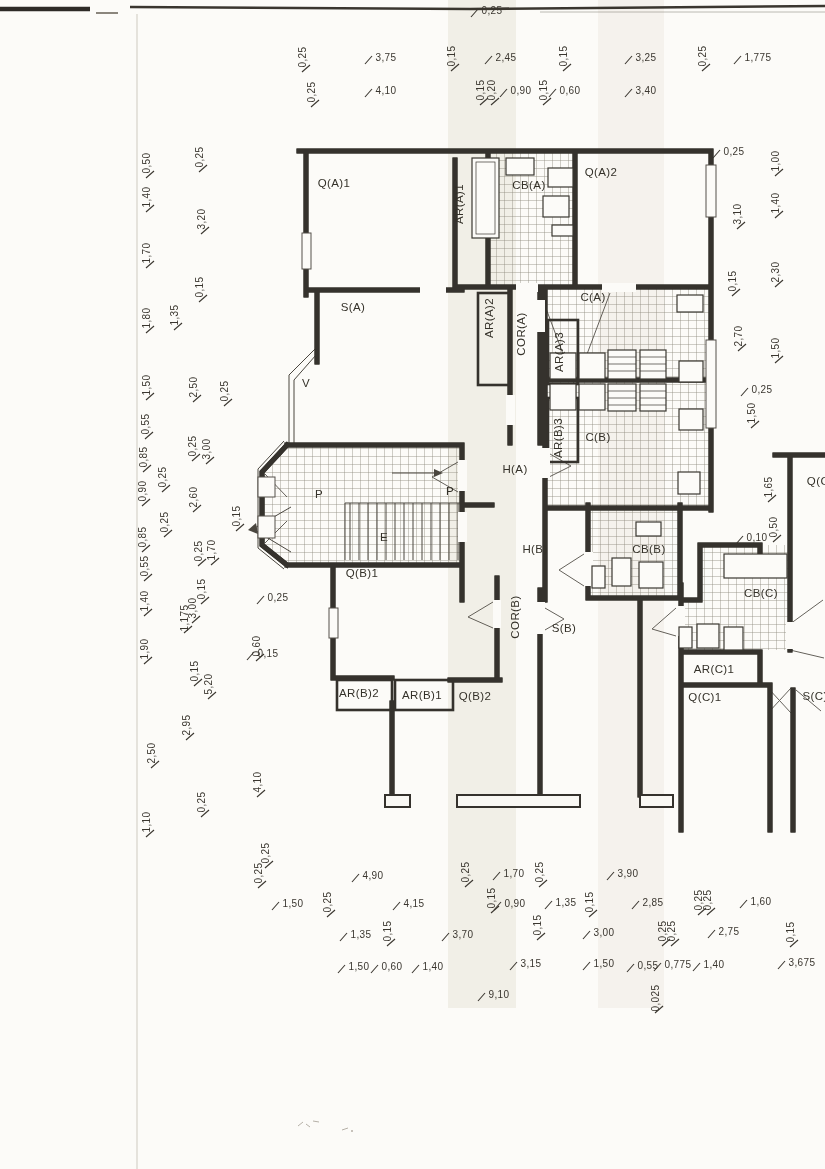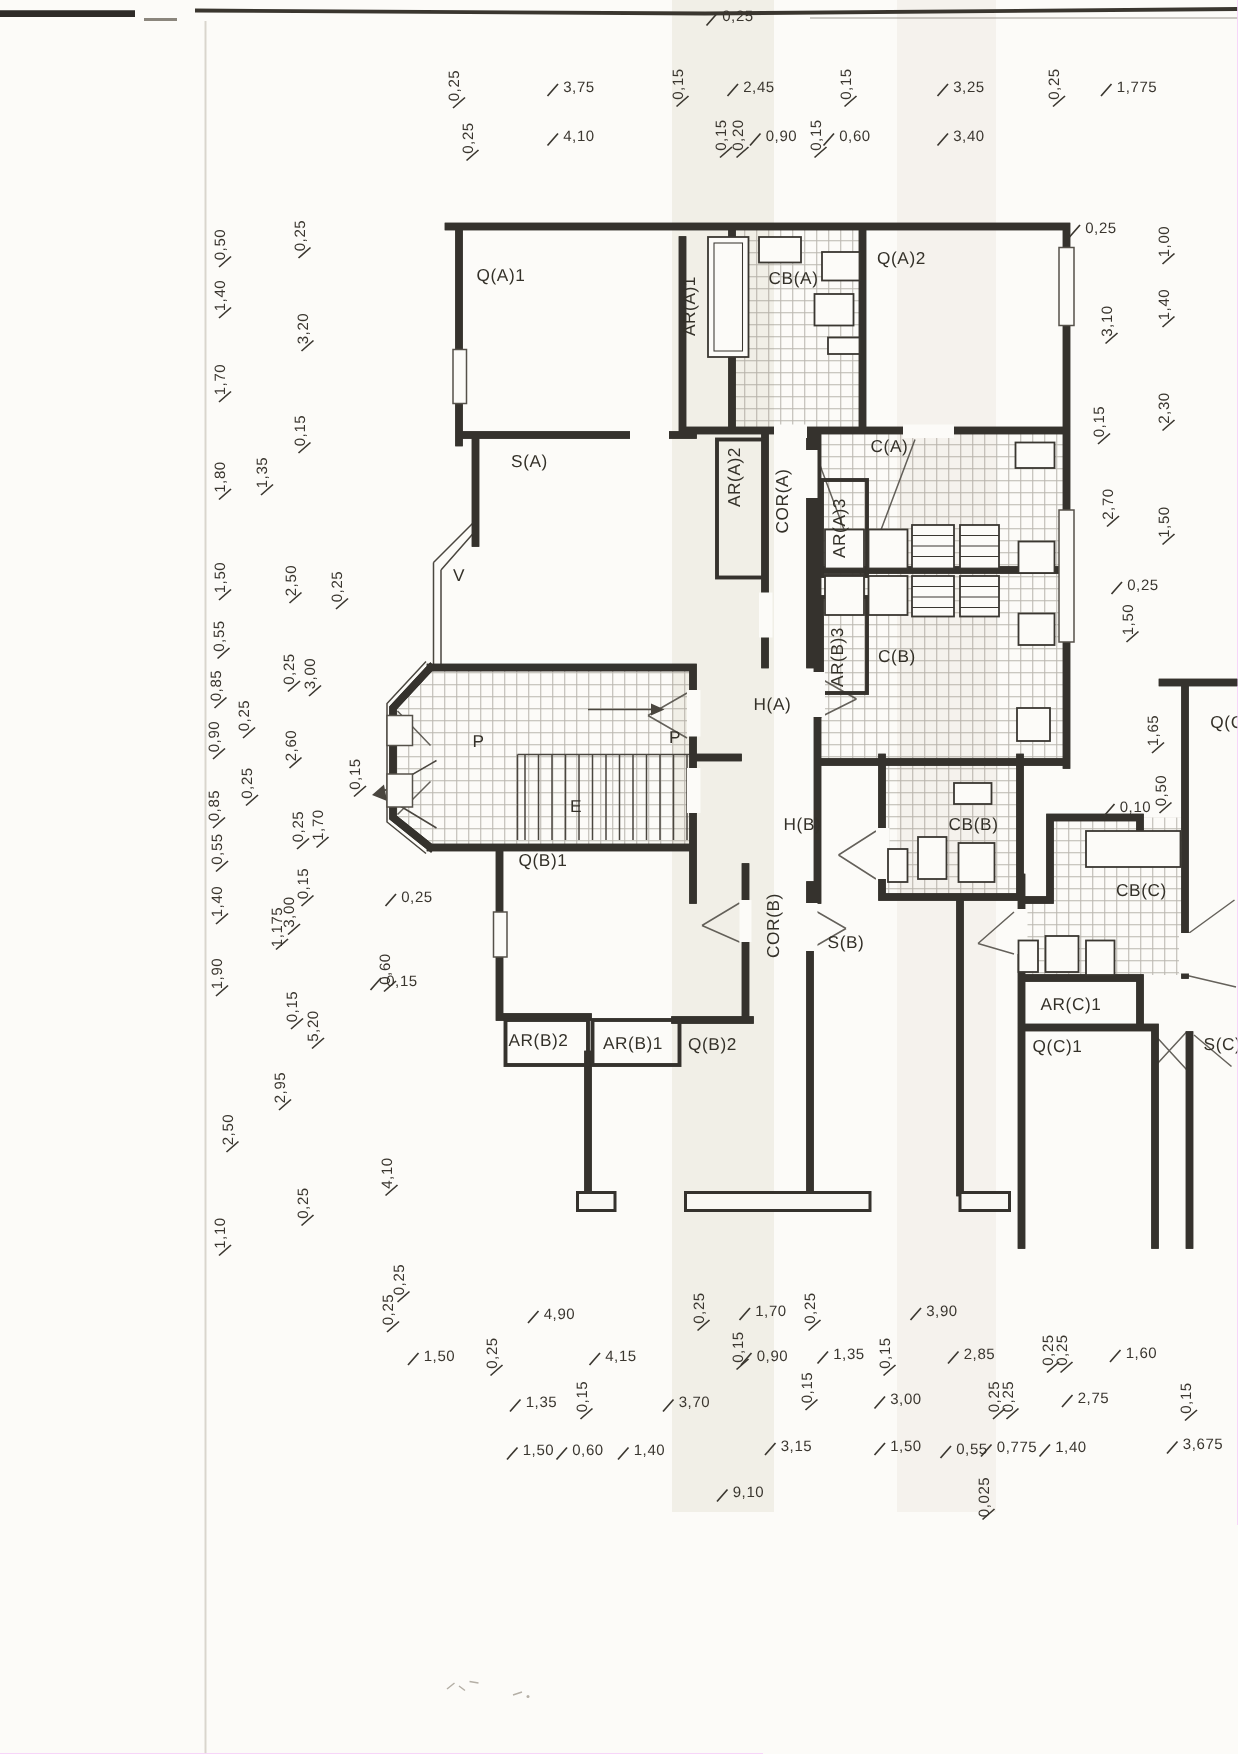--- a/index.html
+++ b/index.html
@@ -1,16 +1,16 @@
 <!DOCTYPE html>
 <html><head>
 <meta charset="utf-8">
 <style>
   html,body{margin:0;padding:0;background:#ffffff;}
-  #stage{position:relative;width:825px;height:1169px;overflow:hidden;background:#d946ef;}
+  #stage{position:relative;width:825px;height:1169px;overflow:hidden;background:#fde047;}
   svg{display:block;}
   .room-label{font-family:"Liberation Sans",sans-serif;font-size:11.5px;fill:#343129;letter-spacing:.4px;}
   .dim-label{font-family:"Liberation Sans",sans-serif;font-size:10px;fill:#3a362f;letter-spacing:.4px;}
   text{text-anchor:middle;}
 </style>
 </head>
 <body>
 <div id="stage">
 
 <svg id="plan-svg" width="825" height="1169" viewBox="0 0 825 1169">

